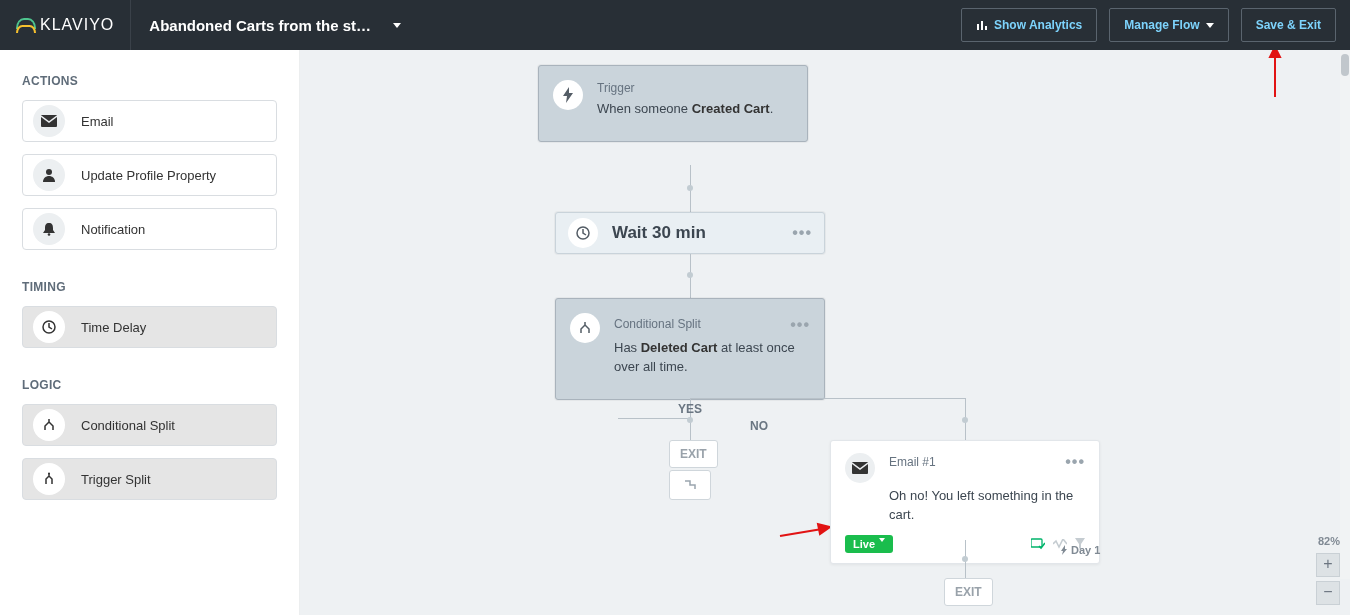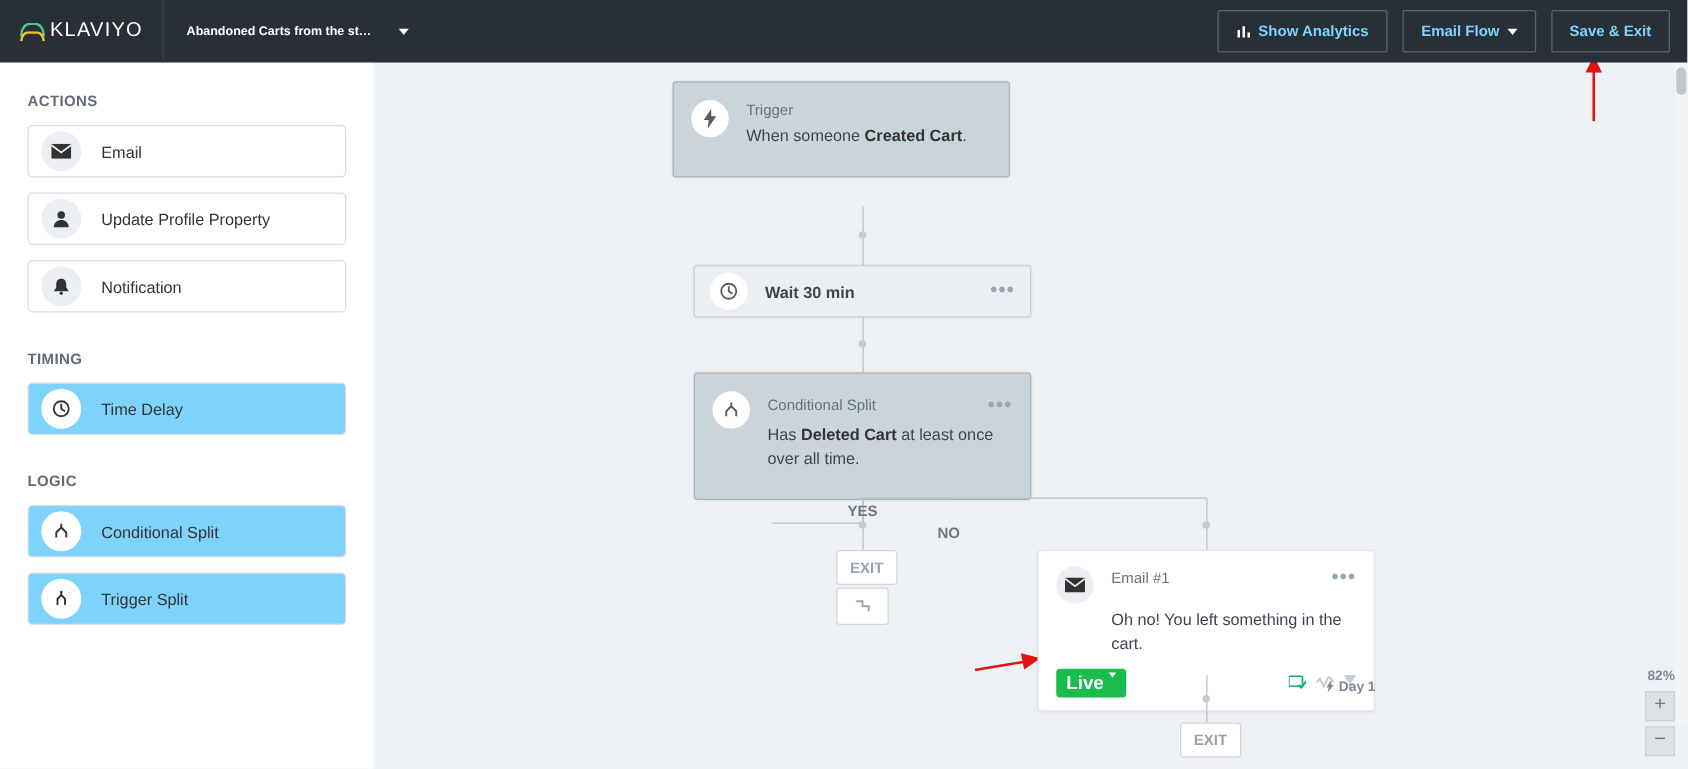--- a/index.html
+++ b/index.html
@@ -19,53 +19,53 @@
   body{position:relative}
 
   
   .header{background:var(--header-bg);height:50px;display:flex;align-items:center;color:#fff;position:relative;z-index:10}
   .logo{display:flex;align-items:center;gap:4px;padding:0 16px;height:100%;border-right:1px solid #3a4149}
   .logo-mark{width:20px;height:14px;position:relative}
   .logo-mark::before,.logo-mark::after{content:"";position:absolute;left:0;right:0;border-radius:8px 8px 0 0 / 10px 10px 0 0}
   .logo-mark::before{top:0;height:9px;border:2px solid #4ec48e;border-bottom:none}
   .logo-mark::after{top:7px;height:6px;border:2px solid #f5c02e;border-bottom:none}
   .logo-text{font-size:16px;font-weight:400;letter-spacing:1px;color:#fff}
-  .flow-title{padding:0 18px;font-size:10px;font-weight:600;display:flex;align-items:center;gap:22px}
+  .flow-title{padding:0 18px;font-size:15px;font-weight:600;display:flex;align-items:center;gap:22px}
   .caret-down{width:0;height:0;border-left:4px solid transparent;border-right:4px solid transparent;border-top:5px solid #fff;display:inline-block}
   .header-actions{margin-left:auto;display:flex;gap:12px;padding-right:14px}
   .hbtn{border:1px solid #5a646e;color:#7dd3fc;background:transparent;height:34px;padding:0 14px;font-size:12px;font-weight:700;display:flex;align-items:center;gap:6px;border-radius:2px;cursor:pointer}
 
   
   .left-panel{position:absolute;top:50px;left:0;bottom:0;width:300px;background:#fff;padding:24px 22px 0 22px;border-right:1px solid #eceeef}
   .section-title{font-size:12px;font-weight:700;color:#5f6c79;letter-spacing:.3px;margin:0 0 12px 0}
   .palette-item{display:flex;align-items:center;gap:16px;height:42px;border:1px solid var(--panel-border);border-radius:4px;background:#fff;padding:0 10px;margin-bottom:12px;font-size:13px;color:var(--text-dark);cursor:grab}
-  .palette-item.shaded{background:#7dd3fc}
+  .palette-item.shaded{background:#e5e5e5}
   .pi-icon{width:32px;height:32px;border-radius:50%;background:#eceff1;display:flex;align-items:center;justify-content:center}
   .spacer{height:18px}
 
   
   .canvas{position:absolute;left:300px;right:0;top:50px;bottom:0;background:var(--canvas-bg)}
   .node{position:absolute;border-radius:3px;box-shadow:0 0 0 1px rgba(0,0,0,.04)}
   .node .icon{width:30px;height:30px;border-radius:50%;background:#fff;display:flex;align-items:center;justify-content:center;flex-shrink:0}
   .trigger, .cond{background:var(--node-fill);border:1px solid var(--node-border);width:270px;padding:14px 14px 22px 14px;display:flex;gap:14px}
   .trigger .txt,.cond .txt{font-size:13px;color:#3c4650;line-height:1.45}
   .trigger .title,.cond .title{font-size:12px;color:#667380;margin-bottom:3px}
   .bold{font-weight:700;color:#333}
   .wait{background:var(--wait-fill);border:1px solid #c9d3da;width:270px;height:42px;display:flex;align-items:center;gap:14px;padding:0 12px}
-  .wait .wtxt{font-size:13px;color:#3c4650;font-weight:600}
+  .wait .wtxt{font-size:17px;color:#3c4650;font-weight:600}
   .dots{margin-left:auto;color:#9aa5ae;font-size:16px;letter-spacing:1px;font-weight:bold;cursor:pointer}
   .exit{border:1px solid #cfd6db;background:#fff;color:#99a2aa;font-weight:700;font-size:12px;padding:6px 10px;border-radius:3px;position:absolute}
   .branch-lbl{position:absolute;font-size:12px;font-weight:700;color:#6a7682}
   .email-card{position:absolute;width:270px;background:#fff;border:1px solid #e2e6ea;border-radius:3px;box-shadow:0 1px 3px rgba(0,0,0,.06);padding:12px 14px 10px 14px}
   .email-card .row1{display:flex;gap:14px;align-items:flex-start}
   .email-card .eicon{width:30px;height:30px;border-radius:50%;background:#eceff1;display:flex;align-items:center;justify-content:center;flex-shrink:0}
   .email-card .etitle{font-size:12px;color:#667380;margin-bottom:16px}
   .email-card .esubj{font-size:13px;color:#3c4650;line-height:1.45}
   .status-row{display:flex;align-items:center;margin-top:10px}
-  .live{background:var(--green);color:#fff;font-weight:700;font-size:15px;padding:3px 8px;border-radius:3px;display:flex;gap:4px}
+  .live{background:var(--green);color:#fff;font-weight:700;font-size:11px;padding:3px 8px;border-radius:3px;display:flex;gap:4px}
   .live .caret-down{border-top-color:#fff;border-left-width:3px;border-right-width:3px;border-top-width:4px}
   .mini-icons{margin-left:auto;display:flex;gap:8px;align-items:center}
   .daytag{position:absolute;font-size:11px;color:#808a94;font-weight:600}
 
   
   .vline{position:absolute;width:0;border-left:1px solid #b8c1c8}
   .hline{position:absolute;height:0;border-top:1px solid #b8c1c8}
   .dot{position:absolute;width:6px;height:6px;border-radius:50%;background:#c2ccd2}
 
   
@@ -96,21 +96,21 @@
   <div class="header-actions">
     <button class="hbtn">
       <svg width="12" height="12" viewBox="0 0 12 12">
           <rect x="1" y="5" width="2" height="6" fill="#fff"></rect>
           <rect x="5" y="2" width="2" height="9" fill="#fff"></rect>
           <rect x="9" y="7" width="2" height="4" fill="#fff"></rect>
         </svg>
       <span>Show Analytics</span>
     </button>
     <button class="hbtn">
-      <span>Email Flow</span>
+      <span>Manage Flow</span>
       <span class="caret-down"></span>
     </button>
     <button class="hbtn">
       <span>Save &amp; Exit</span>
     </button>
   </div>
 </div>
 
 <div class="left-panel">
   <div class="section-title">ACTIONS</div>

